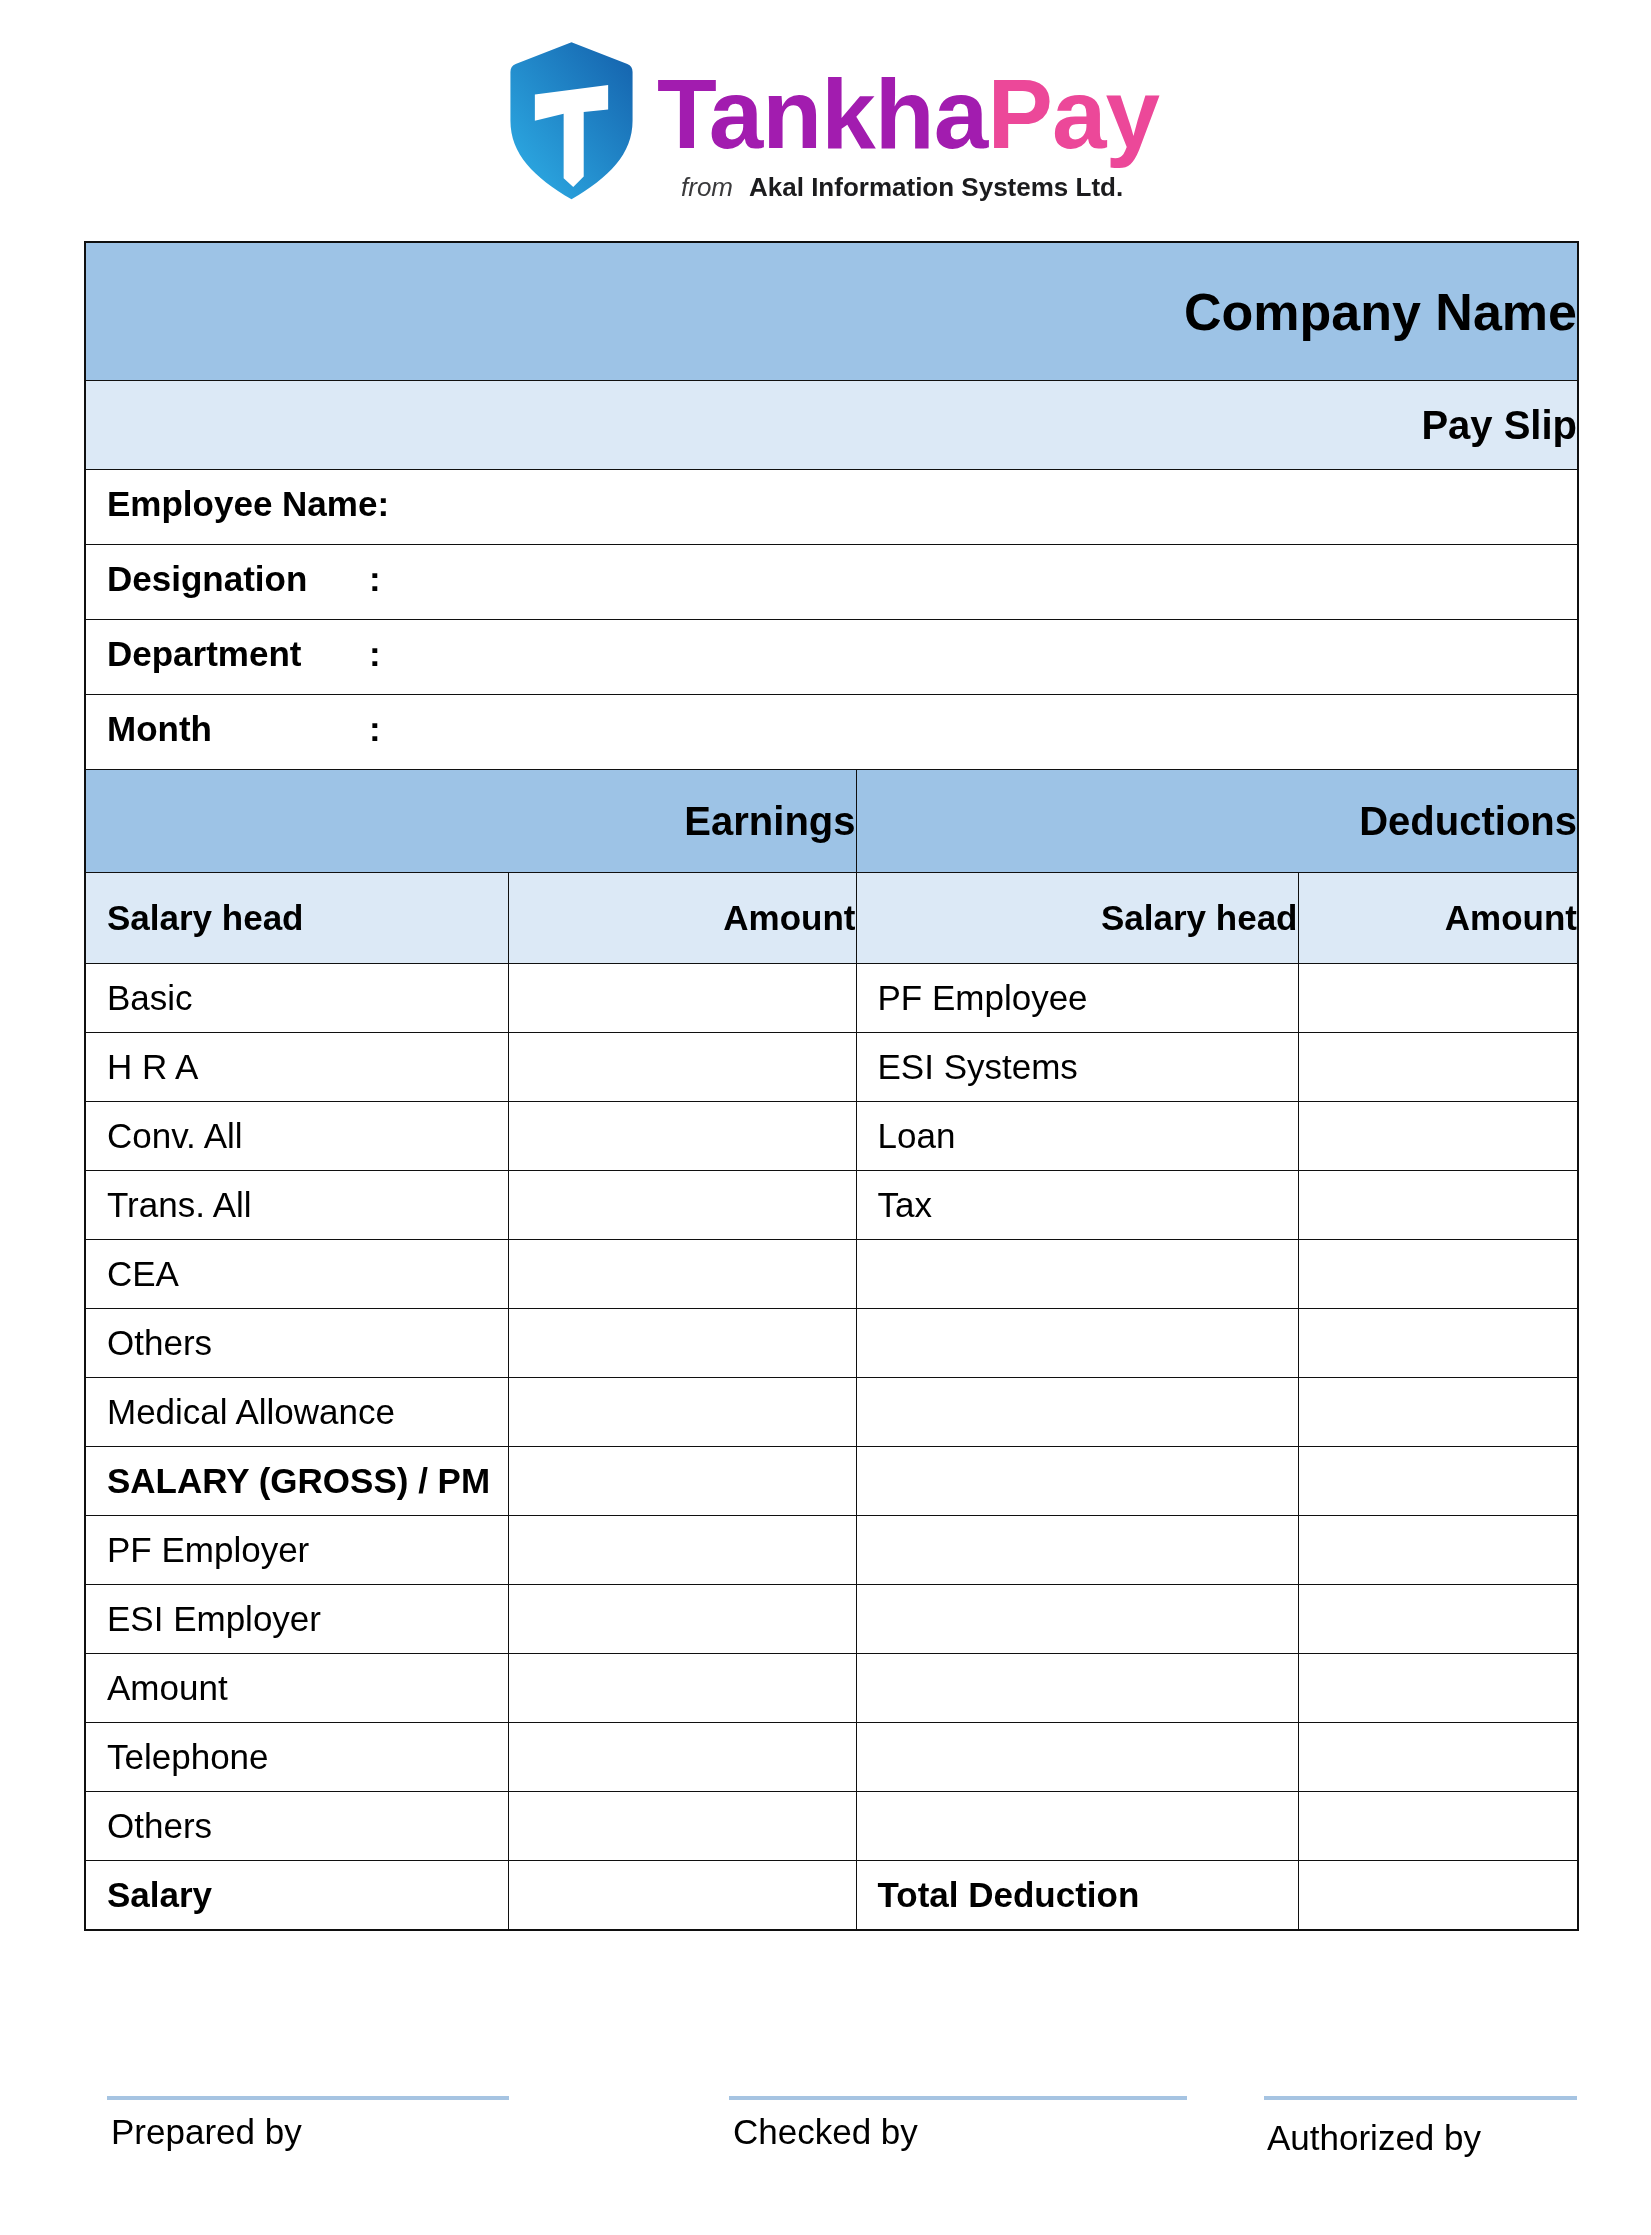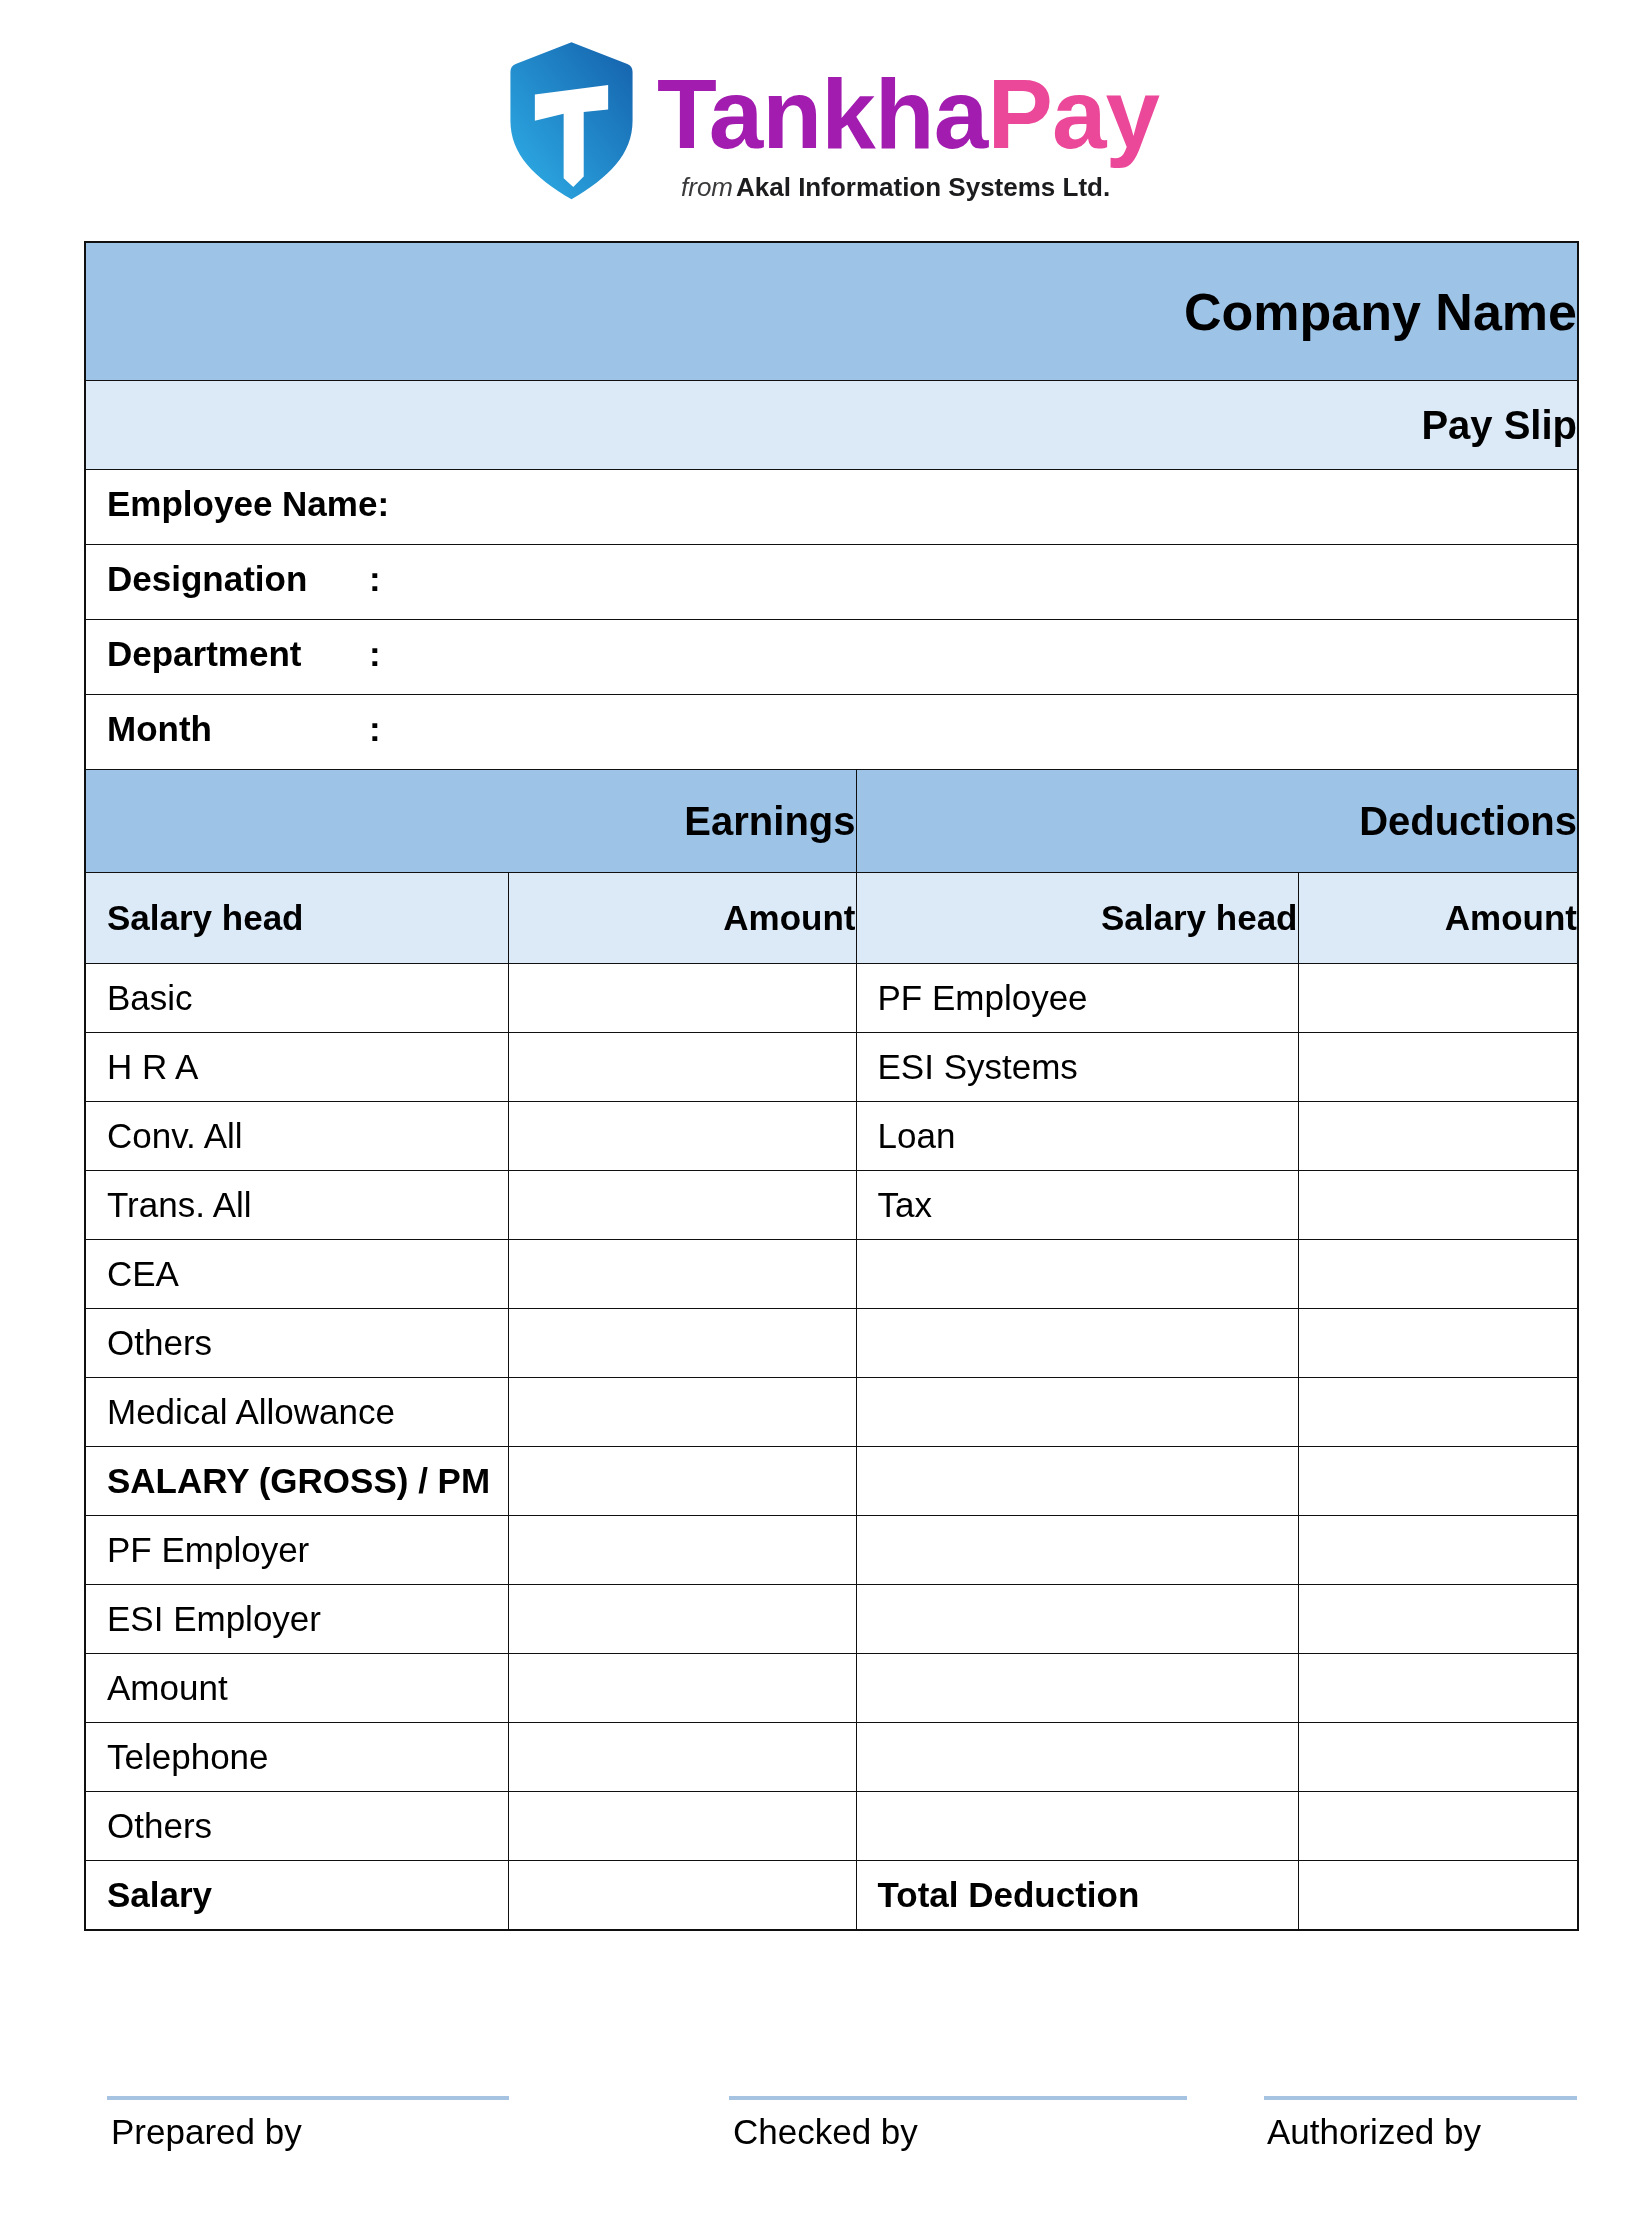--- a/index.html
+++ b/index.html
@@ -17,21 +17,21 @@
     position:absolute; left:657px; top:65px;
     font-size:98px; font-weight:bold; line-height:1;
     letter-spacing:-0.9px; white-space:nowrap;
   }
   .brand .primary   { color:#a21caf; }
   .brand .secondary { color:#ec4899; }
   .tagline {
     position:absolute; left:681px; top:173px;
     font-size:26px; line-height:1.1; white-space:nowrap; color:#1c1c1e;
   }
-  .tagline .from { font-style:italic; font-weight:400; color:#3a3a3c; margin-right:3px; }
+  .tagline .from { font-style:italic; font-weight:400; color:#3a3a3c; margin-right:16px; }
   .tagline .company { font-weight:bold; }
 
   
   table.payslip {
     position:absolute; left:84px; top:241px;
     width:1493px;
     border-collapse:collapse; table-layout:fixed;
     border:2.6px solid #101010;
   }
   table.payslip td {
@@ -64,21 +64,21 @@
   }
   .sig-label {
     position:absolute; top:2112px;
     font-size:35px; color:#000; white-space:nowrap;
   }
   #sig-line-1 { left:107px;  width:402px; }
   #sig-line-2 { left:729px;  width:458px; }
   #sig-line-3 { left:1264px; width:313px; }
   #sig-label-1 { left:111px;text-align:center; }
   #sig-label-2 { left:733px; }
-  #sig-label-3 { left:1267px; }
+  #sig-label-3 { left:1267px;margin-top:6px; }
 </style>
 </head>
 <body>
 
 <div>
   <svg class="logo-shield" viewBox="0 0 152 188" xmlns="http://www.w3.org/2000/svg">
     <defs>
       <linearGradient id="shieldGrad" x1="0" y1="1" x2="1" y2="0">
         <stop offset="0" stop-color="#2fb1e8"></stop>
         <stop offset="1" stop-color="#1460ab"></stop>

